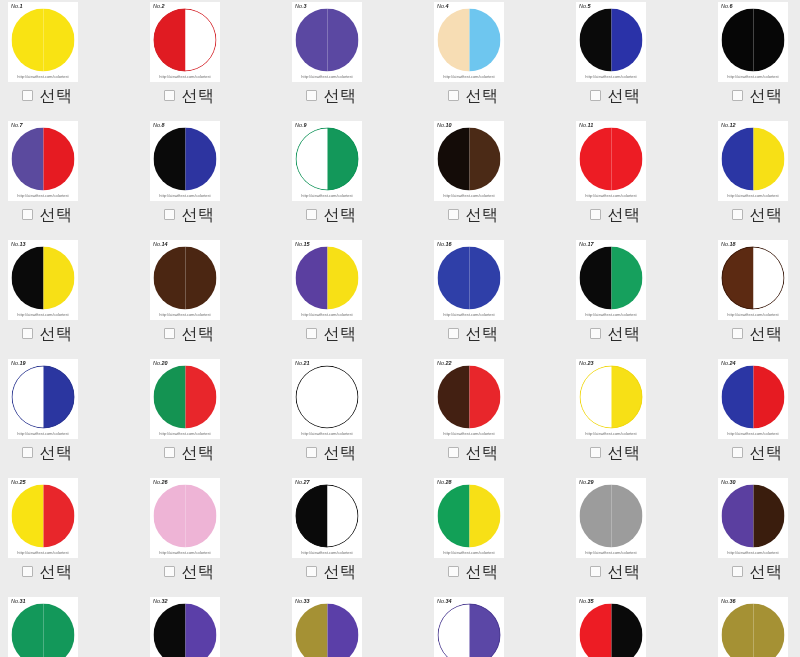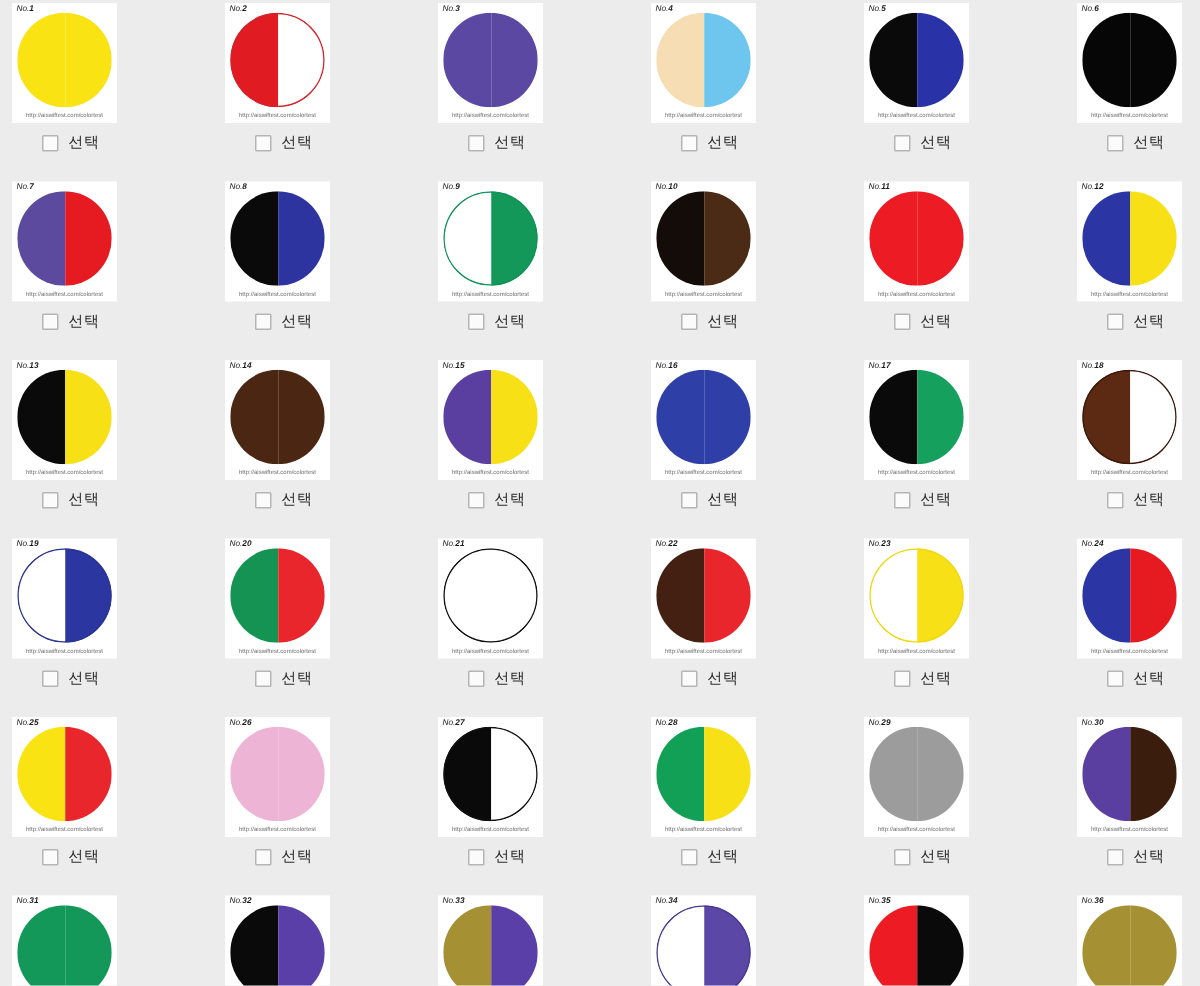--- a/index.html
+++ b/index.html
@@ -121,21 +121,21 @@
   .checkbox {
     width: 11px;
     height: 11px;
     background: #fbfbfb;
     border: 1px solid #b5b5b5;
     border-radius: 1px;
     box-sizing: border-box;
     flex: 0 0 auto;
   }
   .select-text {
-    font-size: 10px;
+    font-size: 16px;
     line-height: 13px;
     color: #2b2b2b;
     letter-spacing: 0.5px;
     white-space: nowrap;
   }
 </style>
 </head>
 <body>
 
 <div id="grid">

